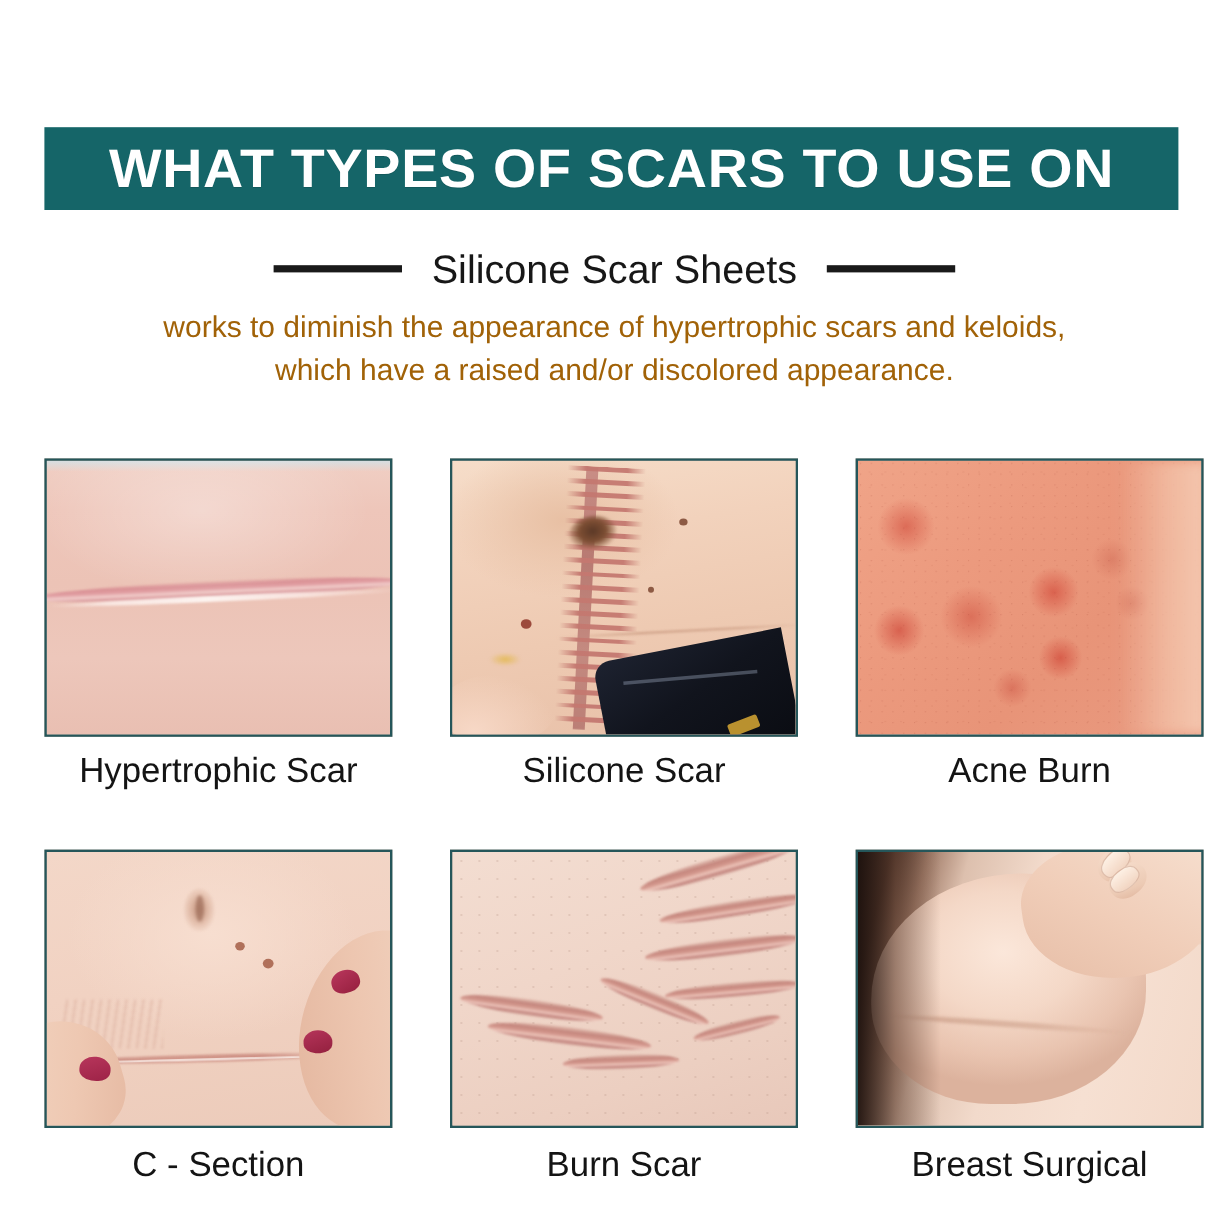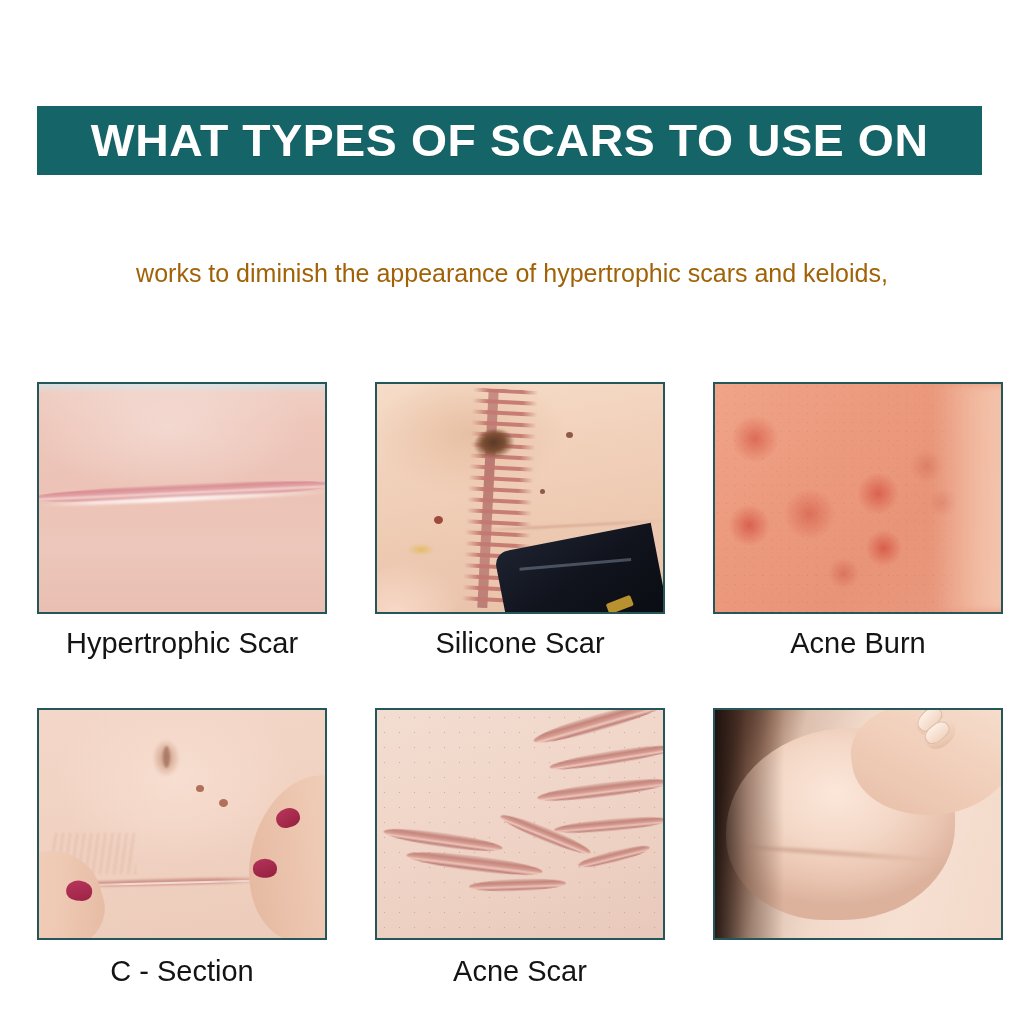--- a/index.html
+++ b/index.html
@@ -482,23 +482,29 @@
 </style>
 </head>
 <body>
 
 <div id="page">
 
   <div class="banner">
     <div class="banner-title">WHAT TYPES OF SCARS TO USE ON</div>
   </div>
 
+  <div class="subtitle-row">
+    <div class="rule"></div>
+    <div class="subtitle-text">Silicone Scar Sheets</div>
+    <div class="rule"></div>
+  </div>
 
   <div class="description">
     <span class="line">works to diminish the appearance of hypertrophic scars and keloids,</span>
+    <span class="line">which have a raised and/or discolored appearance.</span>
   </div>
 
   <div class="grid">
 
     <div class="tile">
       <div class="photo">
         <div class="photo-inner p-hyper">
           <div class="edge"></div>
           <div class="scarline"></div>
           <div class="scarline2"></div>
@@ -567,34 +573,35 @@
           <div class="band b2"></div>
           <div class="band b3"></div>
           <div class="band b4"></div>
           <div class="band b5"></div>
           <div class="band b6"></div>
           <div class="band b7"></div>
           <div class="band b8"></div>
           <div class="band b9"></div>
         </div>
       </div>
-      <div class="caption">Acne Scar</div>
+      <div class="caption">Burn Scar</div>
     </div>
 
     <div class="tile row2">
       <div class="photo">
         <div class="photo-inner p-breast">
           <div class="chest-bg"></div>
           <div class="breast"></div>
           <div class="underfold"></div>
           <div class="shadow-left"></div>
           <div class="hand">
             <div class="finger f1"></div>
             <div class="finger f2"></div>
             <div class="nail n1"></div>
             <div class="nail n2"></div>
           </div>
         </div>
       </div>
+      <div class="caption">Breast Surgical</div>
     </div>
 
   </div>
 </div>
 
 </body></html>

